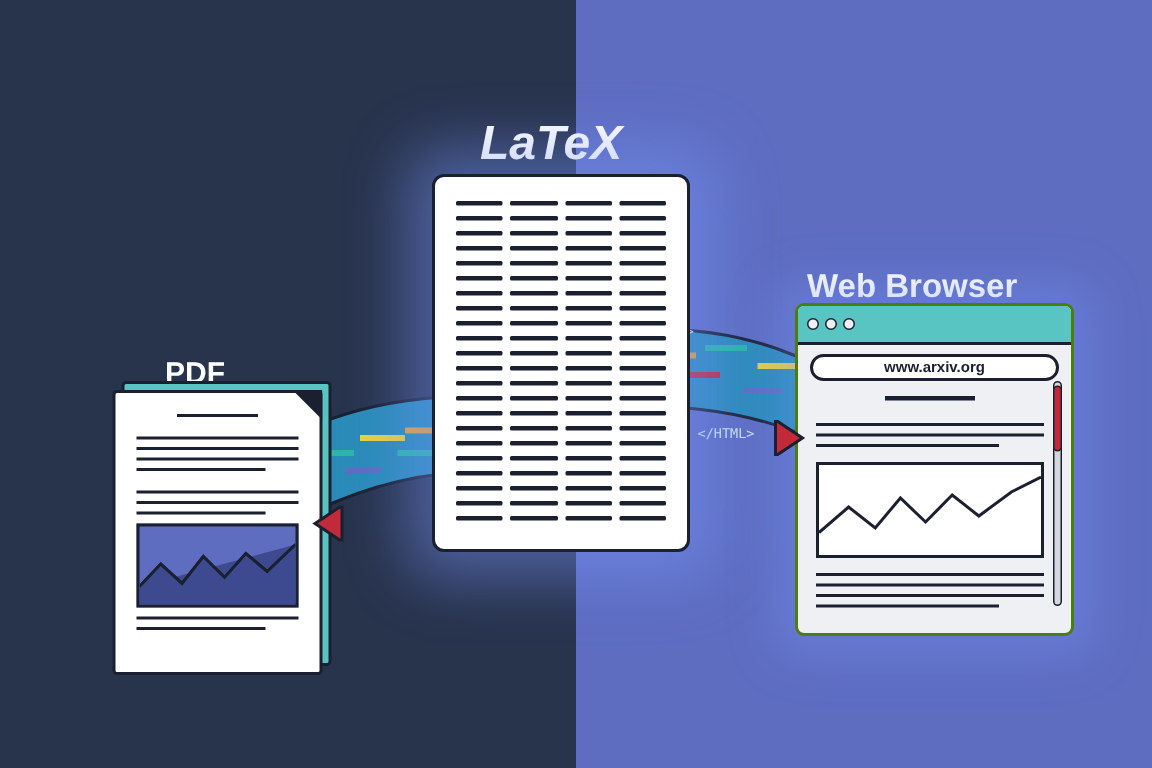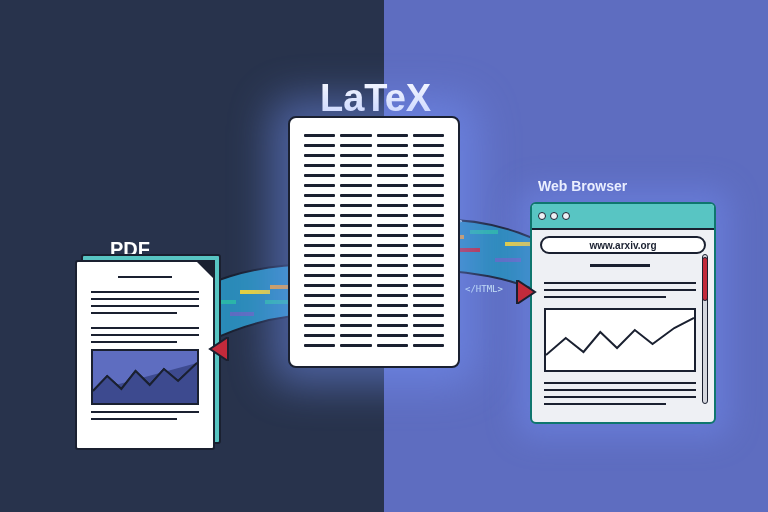--- a/index.html
+++ b/index.html
@@ -27,22 +27,22 @@
   left: 384px;
   top: 0;
 }
 .label {
   position: absolute;
   color: #fff;
   font-weight: 600;
   text-align: center;
 }
 .label-pdf { left: 110px; top: 238px; font-size: 20px; }
-.label-latex { left: 320px; top: 77px; font-size: 38px; }
-.label-browser { left: 538px; top: 178px; font-size: 14px; }
+.label-latex { left: 320px; top: 77px; font-size: 32px; font-style: italic; }
+.label-browser { left: 538px; top: 178px; font-size: 22px; }
 
 
 .ribbon {
   position: absolute;
   z-index: 1;
 }
 
 
 .pdf-stack {
   position: absolute;
@@ -132,21 +132,21 @@
 }
 
 
 .browser {
   position: absolute;
   left: 530px;
   top: 202px;
   width: 186px;
   height: 222px;
   background: #eef0f4;
-  border: 2px solid #0f766e;
+  border: 2px solid #4d7c0f;
   border-radius: 6px;
   box-shadow: 0 0 30px 14px rgba(120,150,255,0.35);
   z-index: 3;
   overflow: hidden;
 }
 .browser-titlebar {
   height: 26px;
   background: #58c5c3;
   border-bottom: 2px solid #1a2030;
   display: flex;

